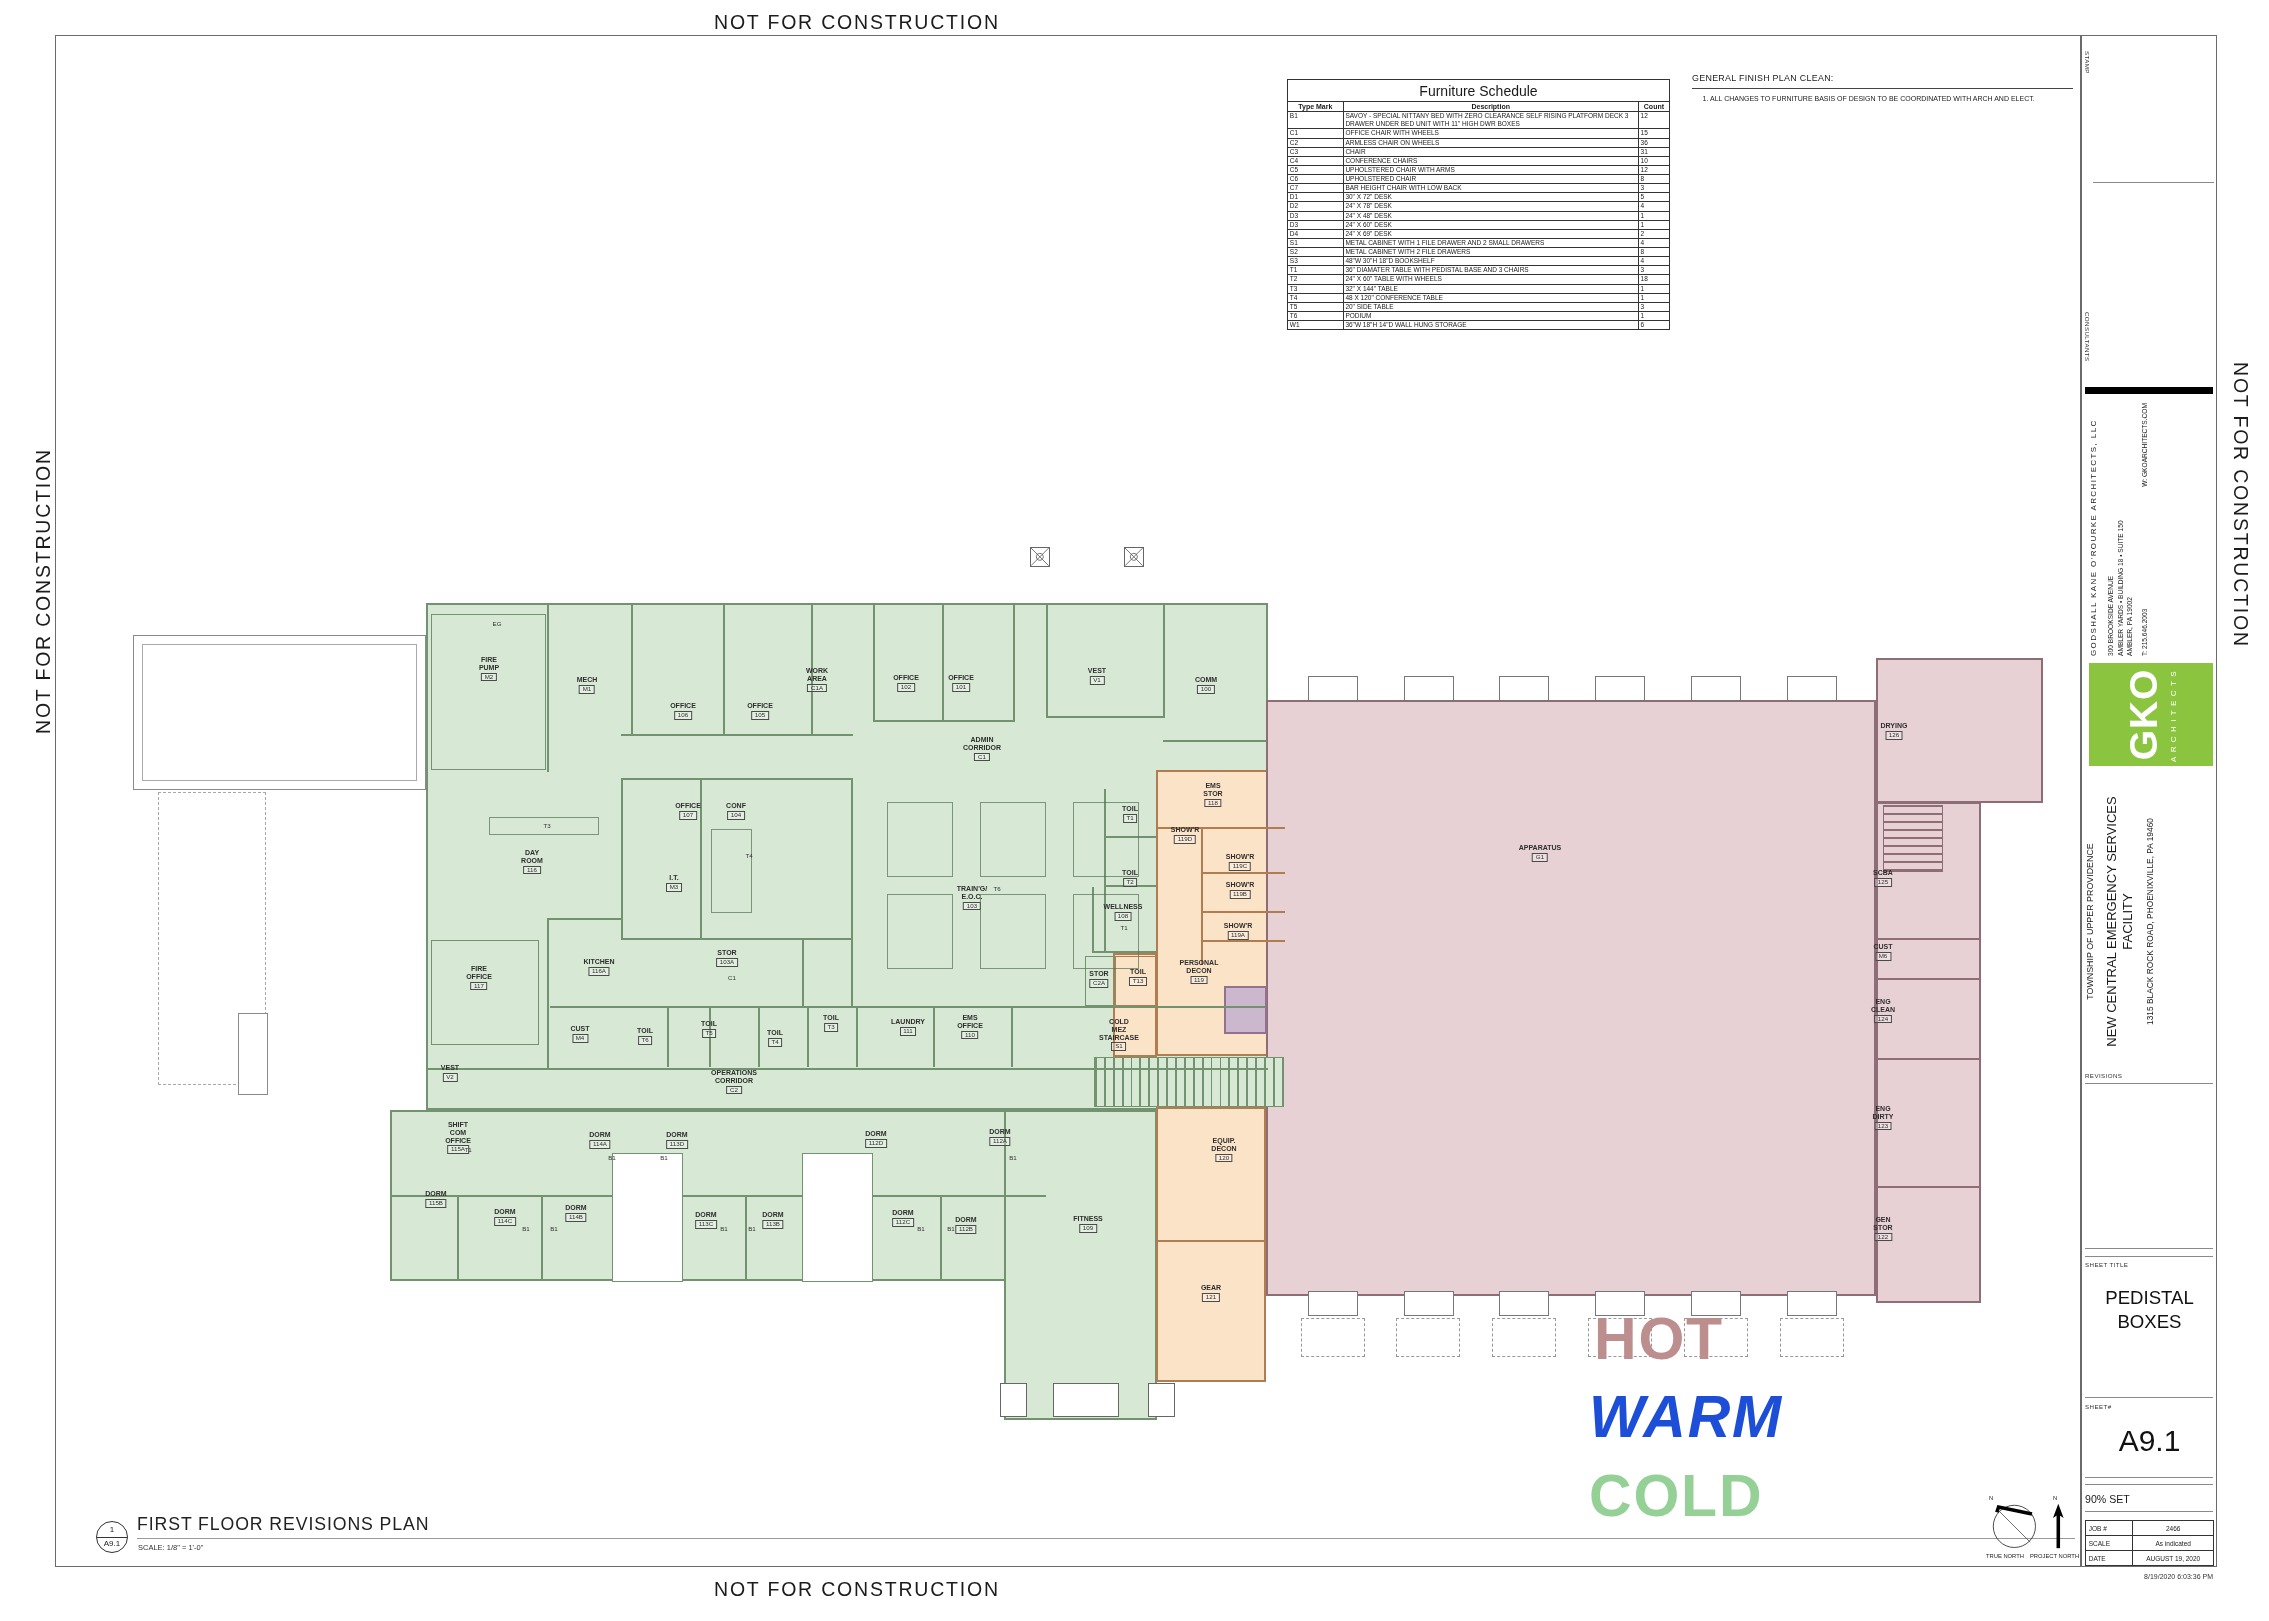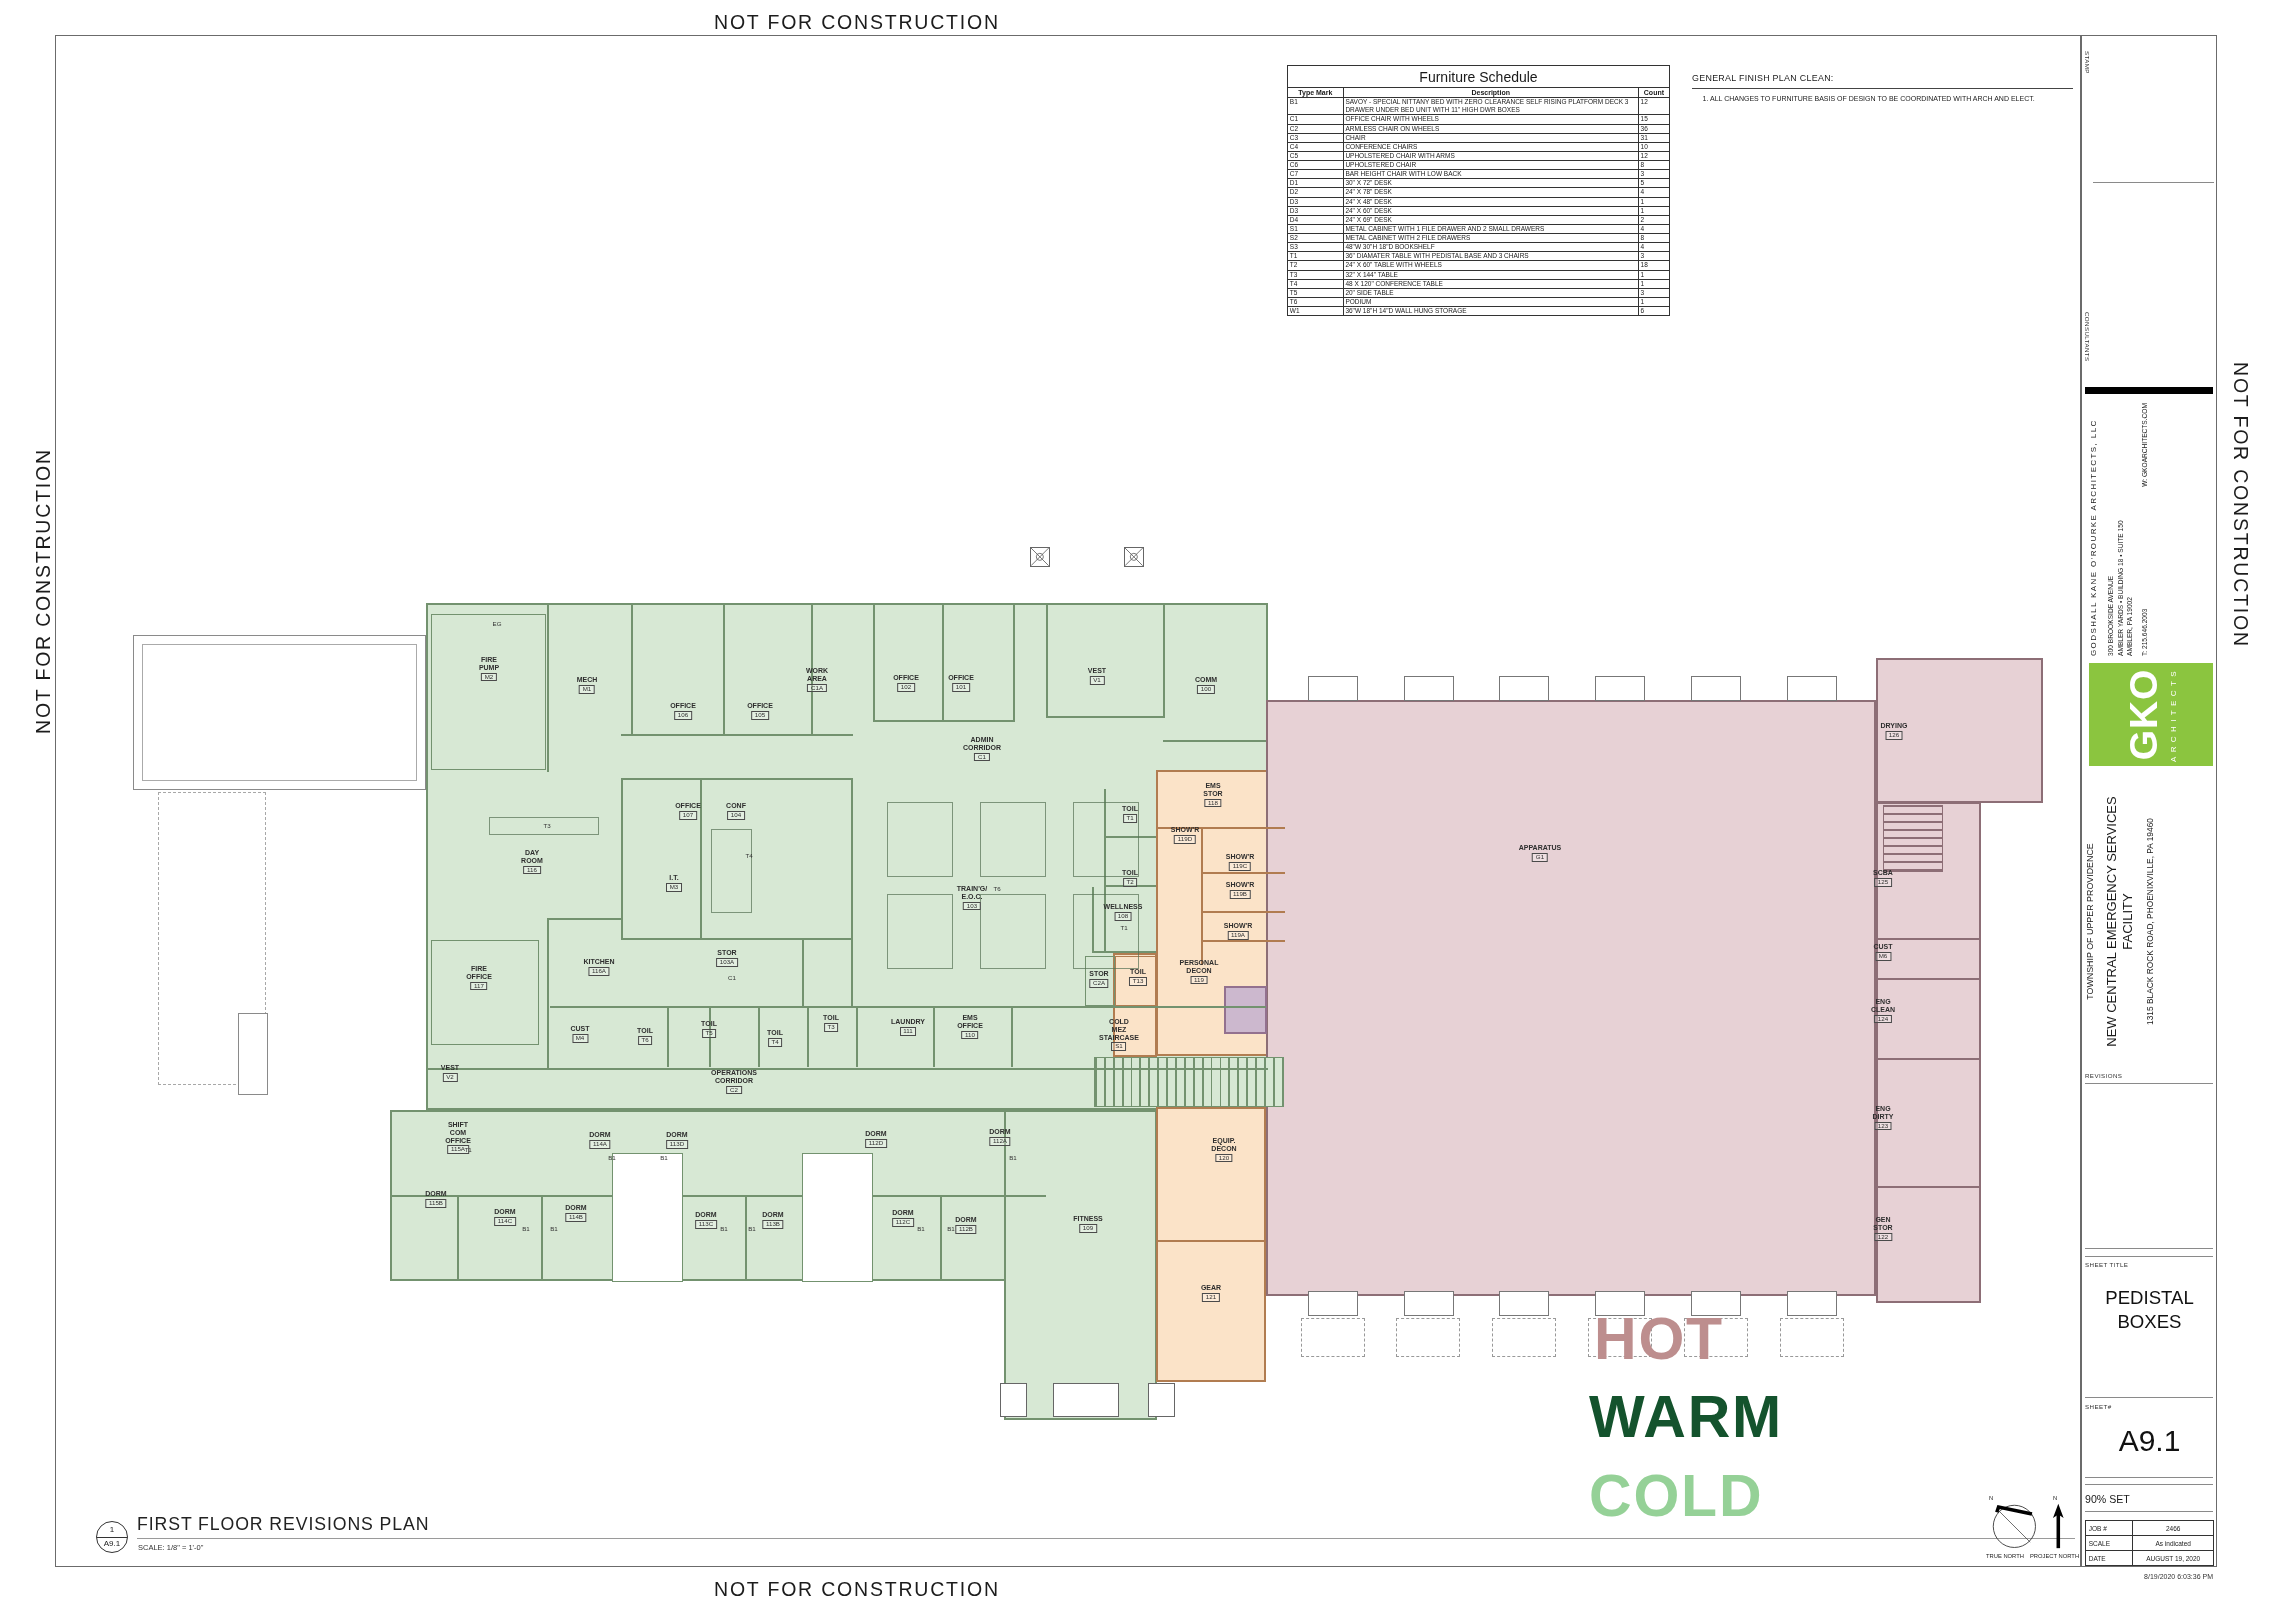--- a/index.html
+++ b/index.html
@@ -8,21 +8,21 @@
   .abs{position:absolute;}
   
   .sheet-border{position:absolute;left:55px;top:35px;width:2162px;height:1532px;
        border:1.8px solid #6b6b6b;box-sizing:border-box;background:#fff;}
   .tb-divider{position:absolute;left:2080px;top:35px;width:1.8px;height:1532px;background:#6b6b6b;}
   .watermark{position:absolute;font-size:19.5px;letter-spacing:1.8px;color:#1c1c1c;white-space:nowrap;}
   .rot-ccw{transform:rotate(-90deg) translateX(-100%);transform-origin:top left;}
   .rot-cw{transform:rotate(90deg) translateY(-100%);transform-origin:top left;}
   
   .sched{position:absolute;left:1287px;top:65px;width:383px;background:#fff;}
-  .sched table{border-collapse:collapse;width:100%;border:1.8px solid #333;}
+  .sched table{border-collapse:collapse;width:100%;border:1.8px solid #333;margin-top:14px;}
   .sched .ttl{font-size:14px;text-align:center;padding:2.7px 0;border:0.9px solid #333;font-weight:normal;}
   .sched th{font-size:7px;border:0.9px solid #333;padding:0.9px 1.8px;background:#fff;}
   .sched td{font-size:6.5px;border:0.9px solid #333;padding:0 1.8px;line-height:1.25;vertical-align:top;}
   .sched td.cnt{text-align:left;width:26.6px;}
   .sched td.mk{width:51px;}
   
   .notes{position:absolute;left:1692px;top:73px;width:381px;}
   .notes .nt{font-size:8.9px;letter-spacing:0.3px;}
   .notes .nline{height:0.9px;background:#444;margin:5.3px 0 6.2px 0;}
   .notes .nitem{font-size:7px;padding-left:10.6px;}
@@ -295,21 +295,21 @@
       <div class="pmark" style="left: 724px; top: 1228px;">B1</div>
       <div class="pmark" style="left: 752px; top: 1228px;">B1</div>
       <div class="pmark" style="left: 1013px; top: 1157px;">B1</div>
       <div class="pmark" style="left: 921px; top: 1228px;">B1</div>
       <div class="pmark" style="left: 951px; top: 1228px;">B1</div>
     </div>
 </div>
 
 <div id="legend">
     <div class="legend-word" style="left: 1594px; top: 1310px; color: rgb(189, 142, 142);">HOT</div>
-    <div class="legend-word" style="left: 1589px; top: 1388px; color: #14532d;">WARM</div>
+    <div class="legend-word" style="left: 1589px; top: 1388px; color: #1d4ed8; font-style: italic;">WARM</div>
     <div class="legend-word" style="left: 1589px; top: 1467px; color: rgb(149, 209, 151);">COLD</div>
   </div>
 
 <div class="sched">
   <table>
     <thead>
       <tr>
           <th class="ttl" colspan="3">Furniture Schedule</th>
         </tr>
       <tr id="sched-head">

